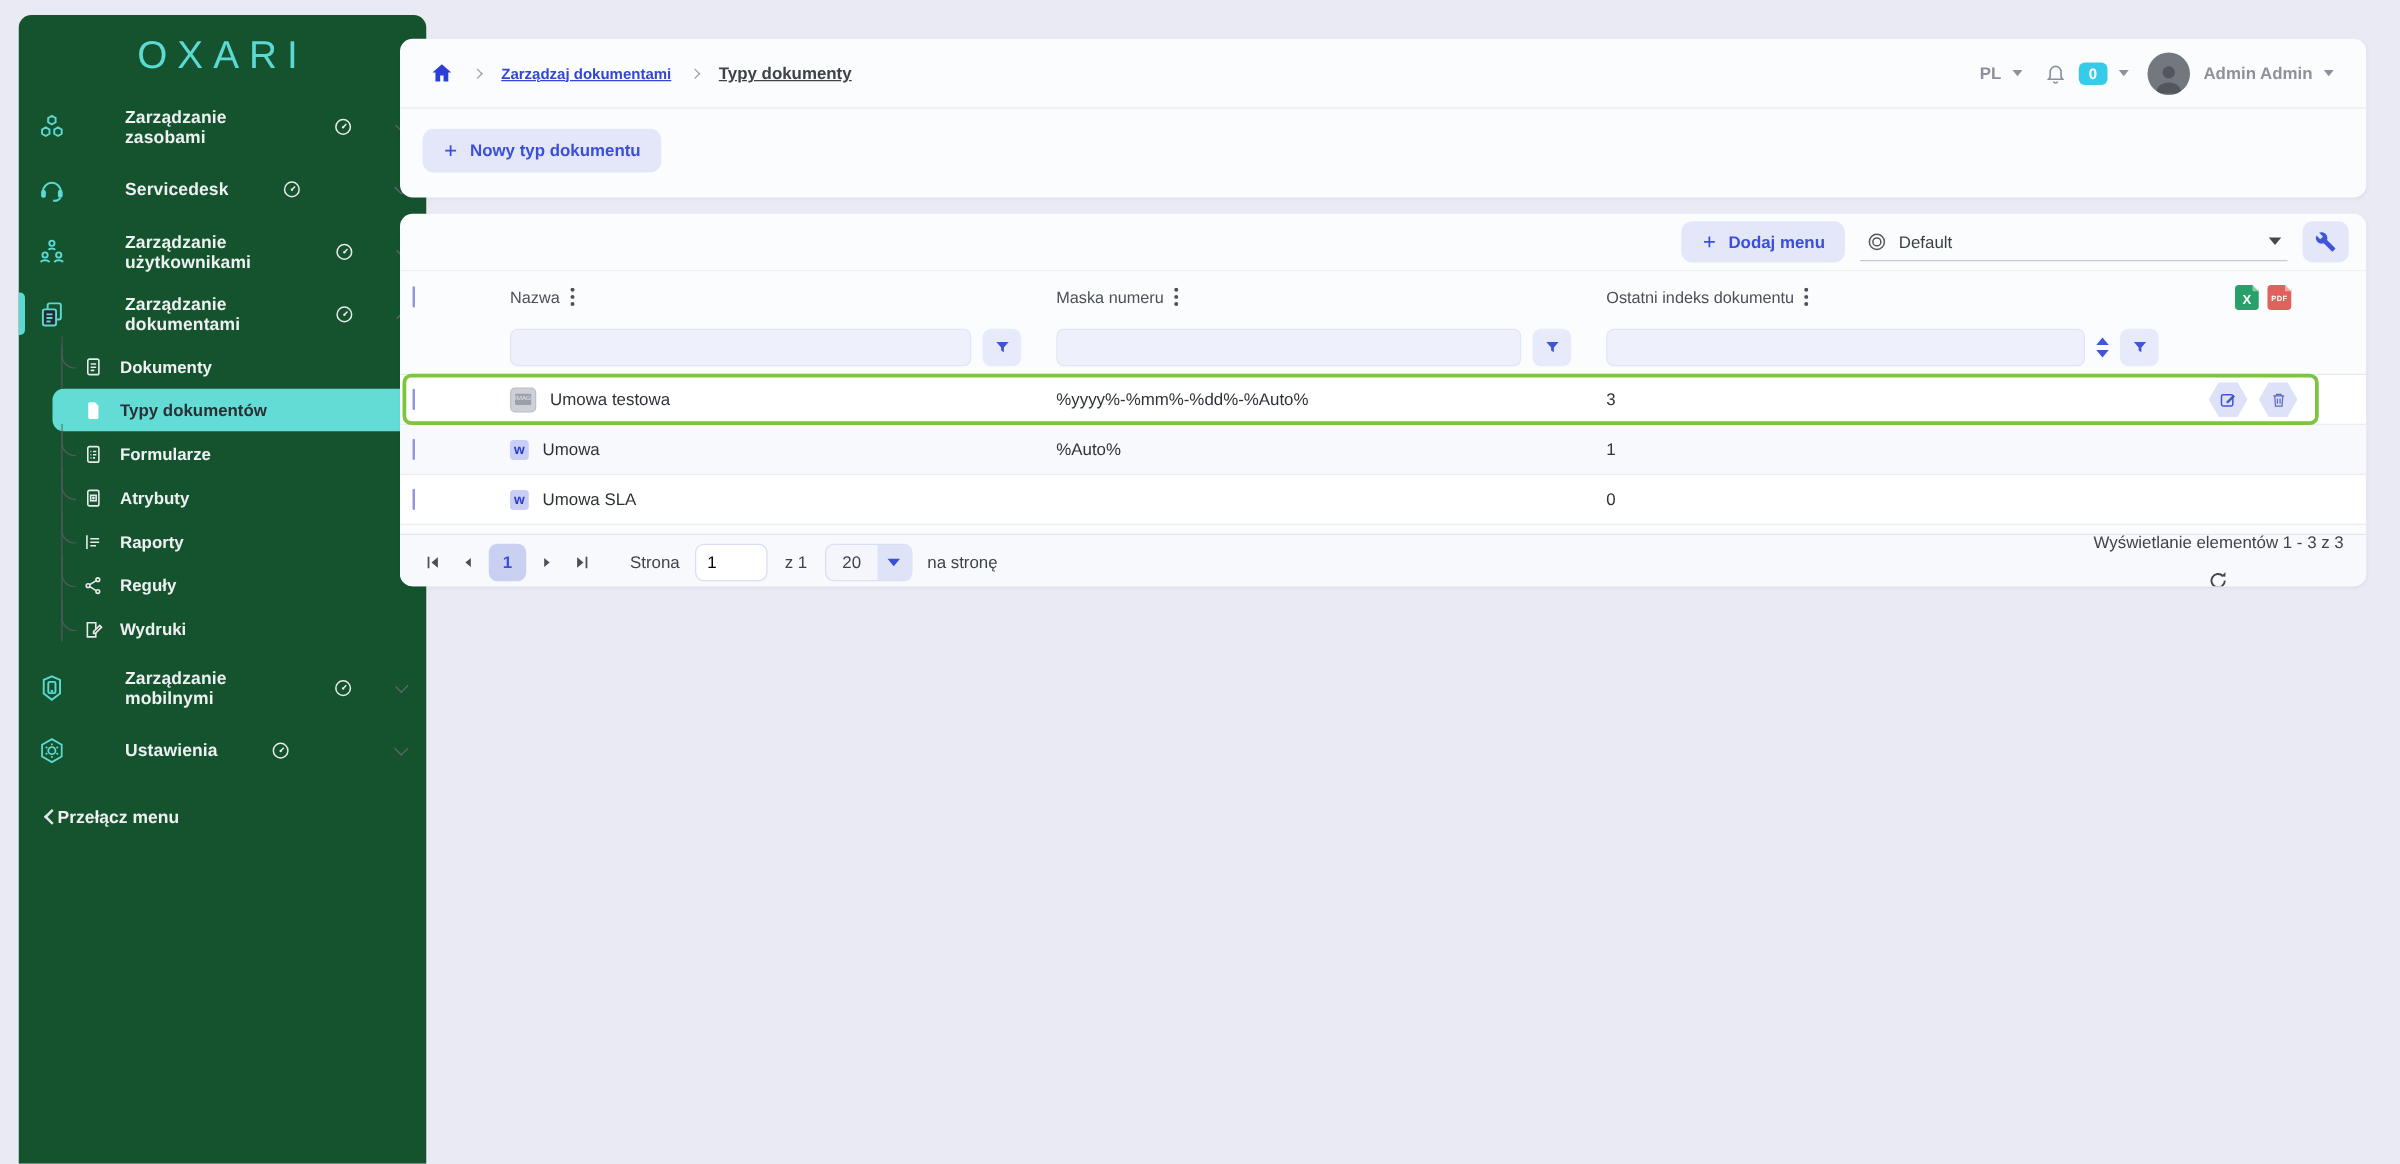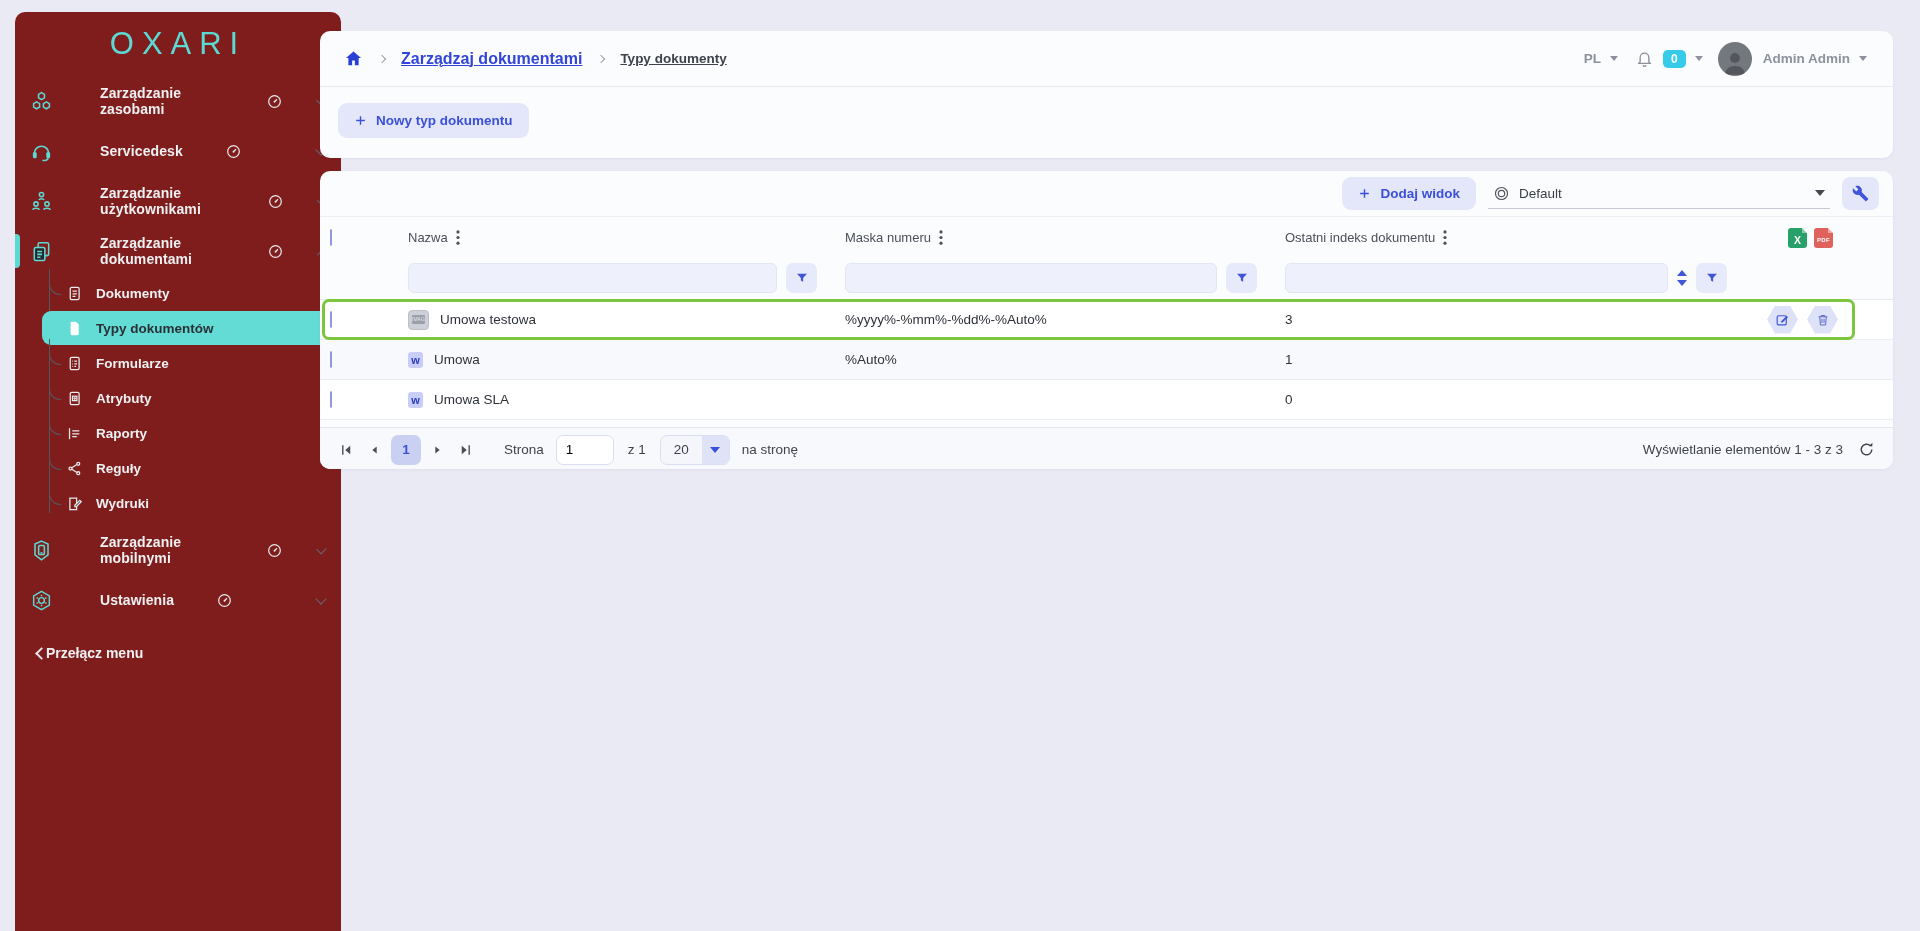--- a/index.html
+++ b/index.html
@@ -8,21 +8,21 @@
     background:#e9eaf4;
     font-family:"Liberation Sans", sans-serif;
     position:relative;
     overflow:hidden;
     color:#34383f;
   }
 
   
   .sidebar {
     position:absolute; left:15px; top:12px; bottom:0; width:326px;
-    background:#7f1d1d; border-radius:10px 10px 0 0;
+    background:#14532d; border-radius:10px 10px 0 0;
     color:#eef0f2; overflow:hidden;
   }
   .logo {
     height:64px; display:flex; align-items:center; justify-content:center;
     color:#5cd9d3; font-size:31px; letter-spacing:8px; font-weight:400;
   }
   .nav-item {
     height:50px; display:flex; align-items:center; padding:0 16px 0 14px;
     position:relative; cursor:pointer;gap:36px;
   }
@@ -55,21 +55,21 @@
 
   
   .card { position:absolute; background:#fbfcfe; border-radius:10px; box-shadow:0 1px 3px rgba(45,55,100,.06); }
   .card1 { left:320px; top:31px; width:1573px; height:127px; }
   .card2 { left:320px; top:171px; width:1573px; height:298px; overflow:hidden; display:flex; flex-direction:column; }
 
   
   .bc-row { height:56px; display:flex; align-items:center; padding:0 26px 0 24px; border-bottom:1px solid #e9eaf1; }
   .breadcrumb { display:flex; align-items:center; gap:16px; }
   .bc-sep { width:6px; height:6px; border-right:1.6px solid #9aa0ab; border-bottom:1.6px solid #9aa0ab; transform:rotate(-45deg); }
-  .bc-link { color:#3245d6; font-size:16px; font-weight:700; text-decoration:underline; cursor:pointer; }
+  .bc-link { color:#3245d6; font-size:12px; font-weight:700; text-decoration:underline; cursor:pointer; }
   .bc-current { color:#3e434b; font-size:13.5px; font-weight:700; text-decoration:underline; }
   .userbar { margin-left:auto; display:flex; align-items:center; gap:9px; color:#8c919b; font-size:13.5px; font-weight:700; }
   .caret-dn { width:0; height:0; border-left:4.5px solid transparent; border-right:4.5px solid transparent; border-top:5.5px solid #8c919b; }
   .badge { background:#35cbe9; color:#fff; border-radius:5px; padding:3px 8px; font-size:12px; font-weight:700; line-height:1; }
   .avatar { width:34px; height:34px; border-radius:50%; background:#73777e; display:flex; align-items:flex-end; justify-content:center; overflow:hidden; margin:0 2px 0 6px; }
 
   .btn-row { display:flex; padding:16px 18px; }
   .btn {
     display:inline-flex; align-items:center; gap:9px;
     background:#e4e7f9; color:#3b50d8; font-weight:700; font-size:13.5px;
@@ -122,21 +122,21 @@
   
   .pagination { margin-top:7px; height:44px; flex:none; border-top:1px solid #e4e7ef; background:#f8f9fd; display:flex; align-items:center; padding:0 18px 0 12px; font-size:13.5px; color:#3f434b; }
   .pg-btn { width:28px; height:30px; background:none; border:none; display:flex; align-items:center; justify-content:center; cursor:pointer; }
   .pg-num { width:30px; height:30px; background:#c9d0f2; border-radius:7px; color:#3b50d8; font-weight:700; display:flex; align-items:center; justify-content:center; margin:0 3px; cursor:pointer; }
   .pg-label { margin-left:24px; }
   .pg-input { width:58px; height:30px; border:1px solid #dadef2; border-radius:7px; background:#fff; padding:0 9px; font:inherit; font-size:13.5px; margin:0 14px 0 12px; }
   .size-select { display:flex; align-items:stretch; height:30px; border:1px solid #dadef2; border-radius:7px; overflow:hidden; background:#f4f6fc; margin:0 12px 0 14px; cursor:pointer; }
   .size-val { display:flex; align-items:center; padding:0 13px; }
   .size-caret { width:27px; background:#dfe3f7; display:flex; align-items:center; justify-content:center; }
   .size-caret i { width:0; height:0; border-left:5px solid transparent; border-right:5px solid transparent; border-top:6px solid #3b50d8; }
-  .pg-summary { margin-left:auto; display:flex; align-items:center; gap:15px; }
+  .pg-summary { margin-left:auto; display:flex; align-items:center; gap:15px;flex-direction:column; }
 
   svg { display:block; }
 </style>
 </head>
 <body>
 
 <div class="sidebar">
   <div class="logo">OXARI</div>
 
   <div class="nav-item">
@@ -389,21 +389,21 @@
 
 <div class="card card2">
 
   <div class="toolbar">
     <button class="btn" style="height:33px">
       <span>
           <svg width="13" height="13" viewBox="0 0 24 24" fill="none" stroke="#3b50d8" stroke-width="2.6">
             <path d="M12 4v16M4 12h16"></path>
           </svg>
         </span>
-      <span>Dodaj widok</span>
+      <span>Dodaj menu</span>
     </button>
     <div class="view-select">
       <span>
           <svg width="17" height="17" viewBox="0 0 24 24" fill="none" stroke="#55595f" stroke-width="1.7">
             <circle cx="12" cy="12" r="8.5"></circle>
             <circle cx="12" cy="12" r="4.5"></circle>
           </svg>
         </span>
       <span>Default</span>
       <span class="view-caret"></span>

